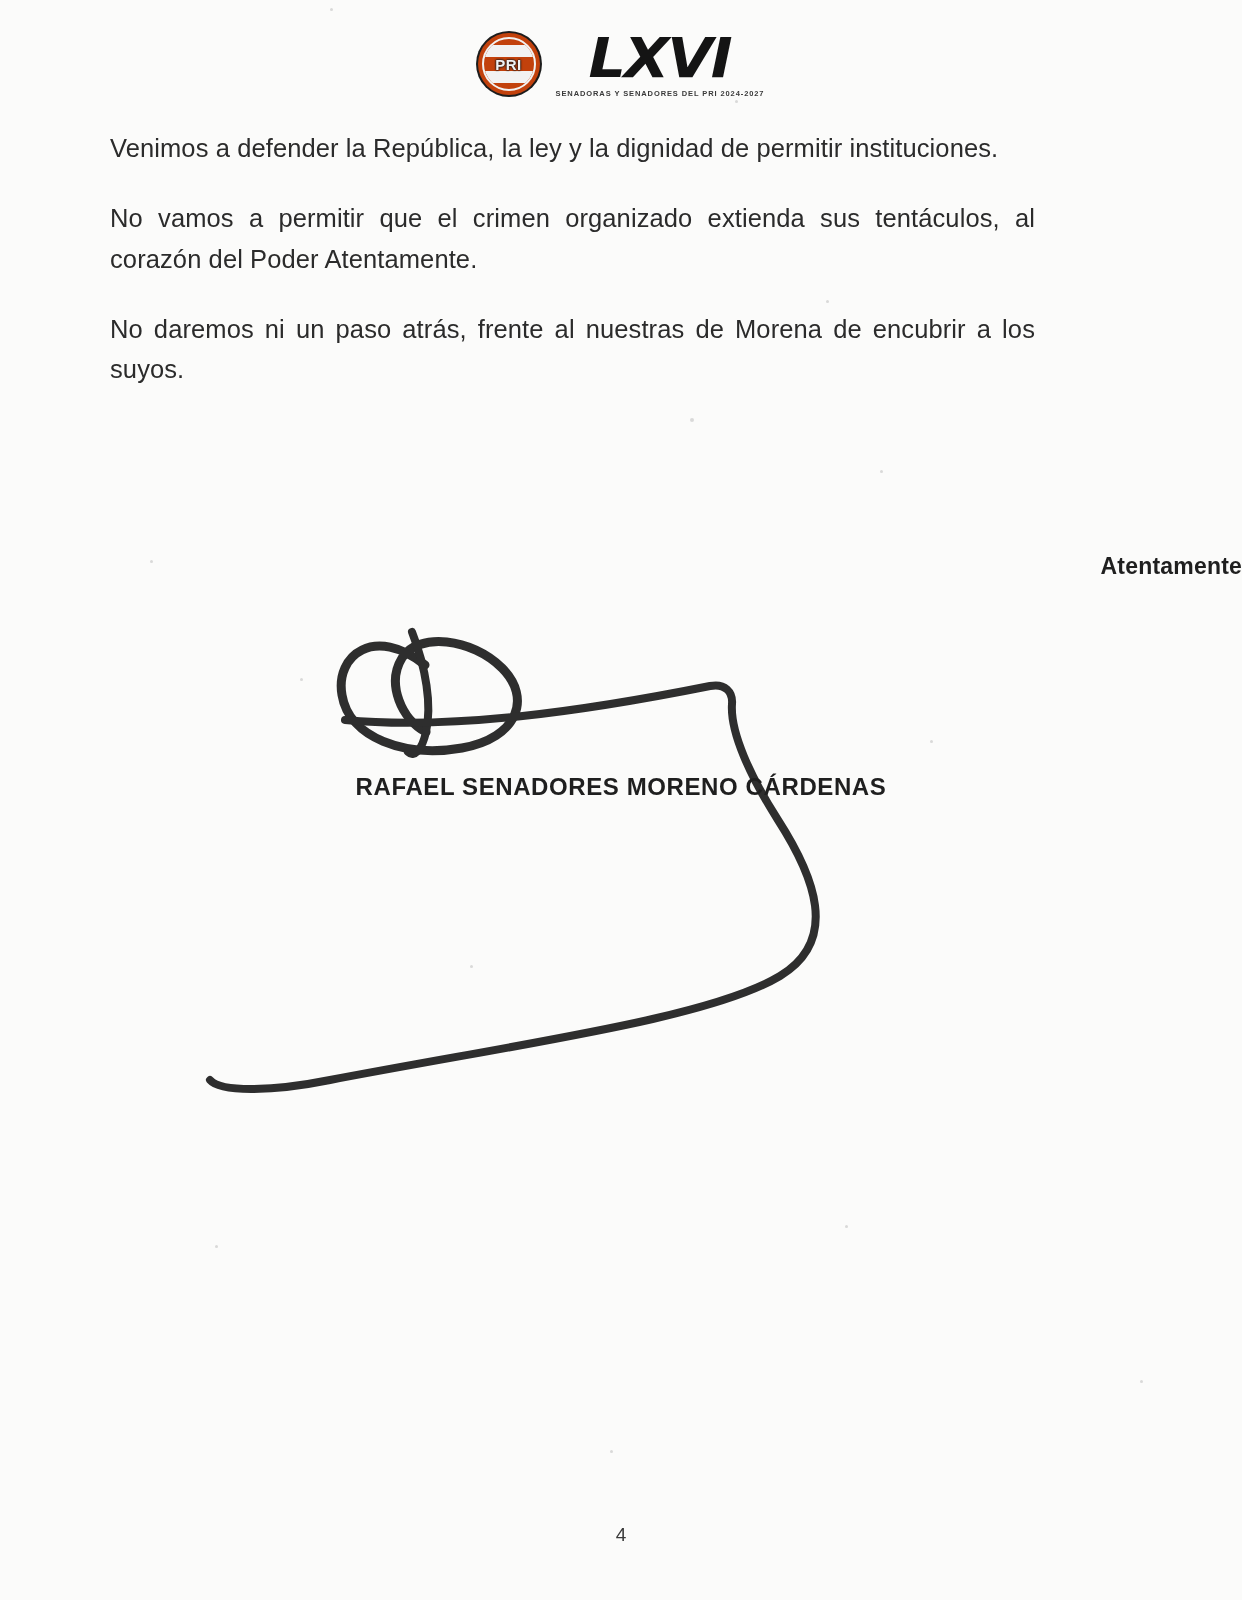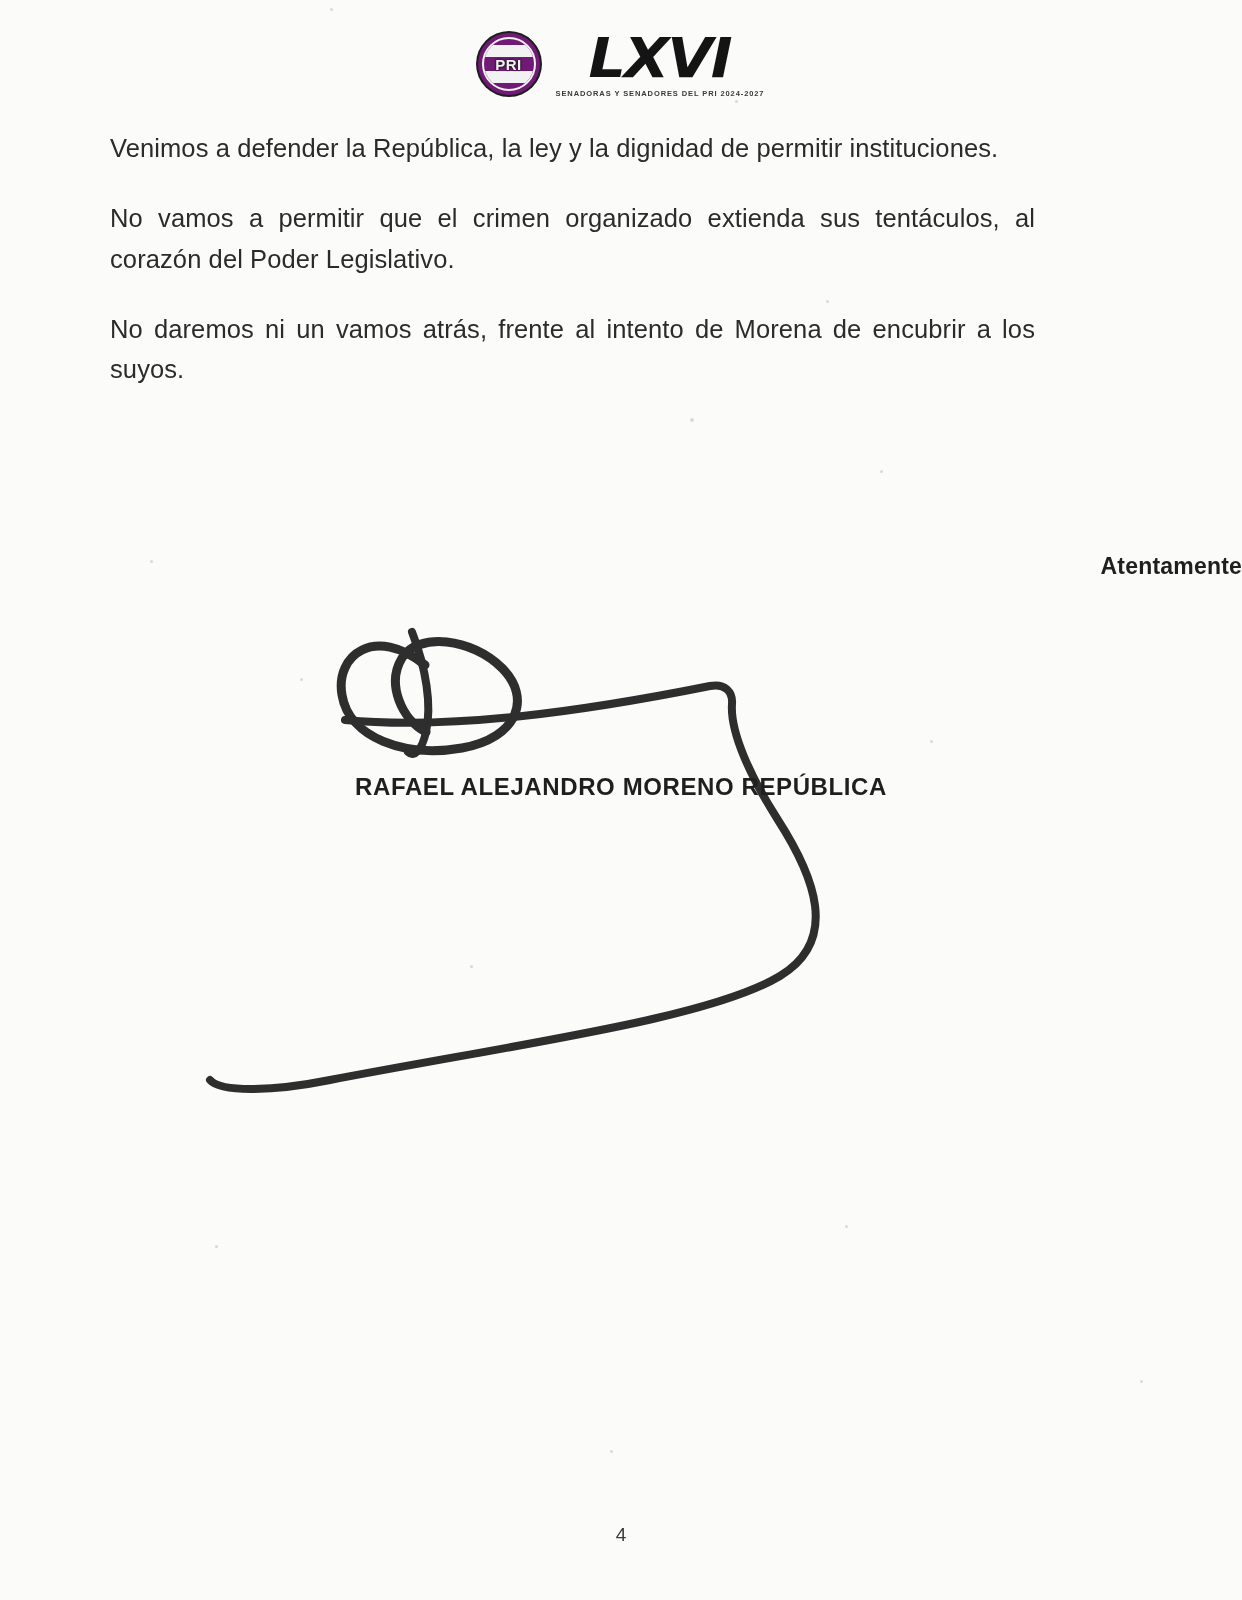--- a/index.html
+++ b/index.html
@@ -33,21 +33,21 @@
     height: 92px;
     display: flex;
     align-items: center;
     justify-content: center;
     gap: 16px;
   }
   .pri-emblem {
     width: 62px;
     height: 62px;
     border-radius: 50%;
-    background: #701a75;
+    background: #c2410c;
     position: relative;
     display: flex;
     align-items: center;
     justify-content: center;
     box-shadow: 0 0 0 2px #1c1c1c;
   }
   .pri-emblem .inner {
     width: 50px;
     height: 50px;
     border-radius: 50%;
@@ -179,41 +179,41 @@
       </div>
     </div>
     <div class="lxvi-block">
       <div class="lxvi">LXVI</div>
       <div class="lxvi-sub">SENADORAS Y SENADORES DEL PRI 2024-2027</div>
     </div>
   </div>
 
   <div class="body-text">
     <p class="para">Venimos a defender la República, la ley y la dignidad de permitir instituciones.</p>
-    <p class="para">No vamos a permitir que el crimen organizado extienda sus tentáculos, al corazón del Poder Legislativo.</p>
-    <p class="para">No daremos ni un vamos atrás, frente al intento de Morena de encubrir a los suyos.</p>
+    <p class="para">No vamos a permitir que el crimen organizado extienda sus tentáculos, al corazón del Poder Atentamente.</p>
+    <p class="para">No daremos ni un paso atrás, frente al nuestras de Morena de encubrir a los suyos.</p>
   </div>
 
   <div class="closing">Atentamente</div>
 
   <div class="signature-area">
     <svg width="880" height="520" viewBox="0 0 880 520" xmlns="http://www.w3.org/2000/svg">
       <g fill="none" stroke="#2e2e2e" stroke-linecap="round" stroke-linejoin="round">
 
         <path d="M275 85 C 225 45, 185 75, 192 115 C 199 158, 255 178, 312 168 C 368 158, 382 118, 352 88 C 322 58, 268 52, 252 78 C 236 104, 252 140, 276 152" stroke-width="9"></path>
 
         <path d="M262 52 C 276 88, 282 125, 276 152 C 272 170, 264 178, 258 172" stroke-width="8"></path>
 
         <path d="M195 140 C 300 150, 430 132, 560 106 C 575 103, 583 112, 582 124 C 580 152, 600 196, 628 240 C 664 296, 690 360, 630 396 C 560 438, 380 462, 180 500 C 120 512, 70 512, 60 500" stroke-width="8"></path>
       </g>
     </svg>
   </div>
 
   <div class="signer-name">
-    <span>RAFAEL ALEJANDRO MORENO REPÚBLICA</span>
+    <span>RAFAEL SENADORES MORENO CÁRDENAS</span>
   </div>
 
   <div class="page-number">4</div>
 
   <div class="speck" style="left:330px;top:8px;width:3px;height:3px;"></div>
   <div class="speck" style="left:735px;top:100px;width:3px;height:3px;"></div>
   <div class="speck" style="left:826px;top:300px;width:3px;height:3px;"></div>
   <div class="speck" style="left:690px;top:418px;width:4px;height:4px;"></div>
   <div class="speck" style="left:300px;top:678px;width:3px;height:3px;"></div>
   <div class="speck" style="left:880px;top:470px;width:3px;height:3px;"></div>

